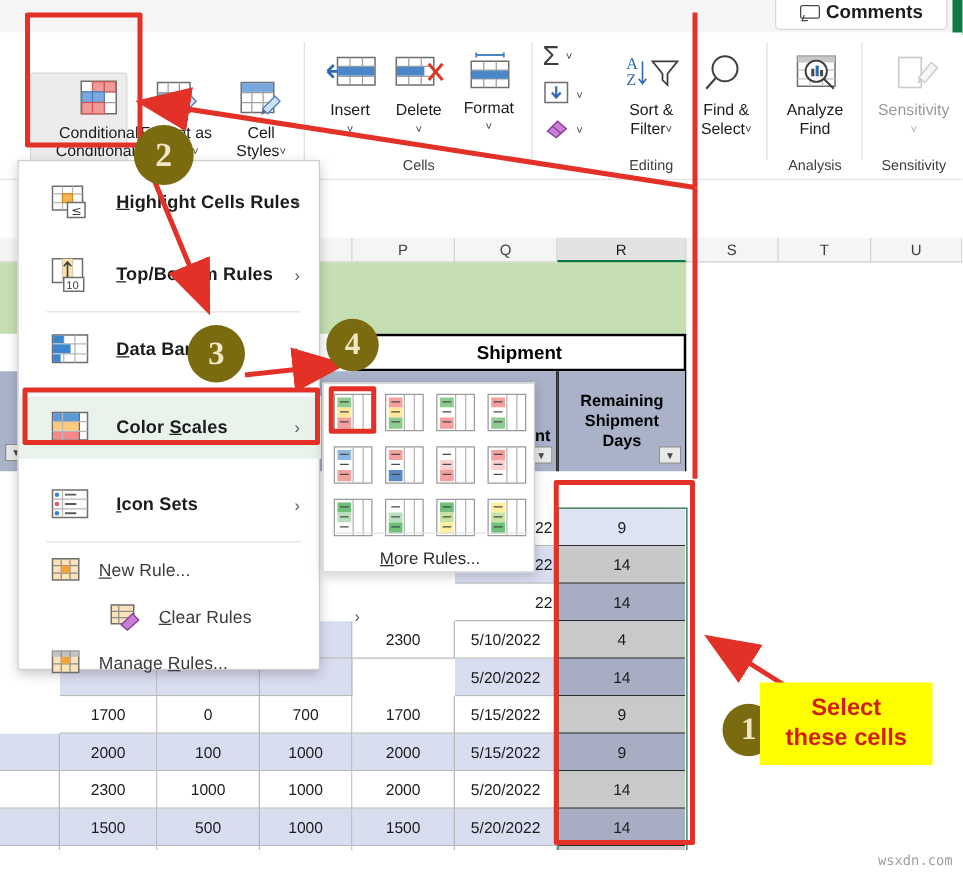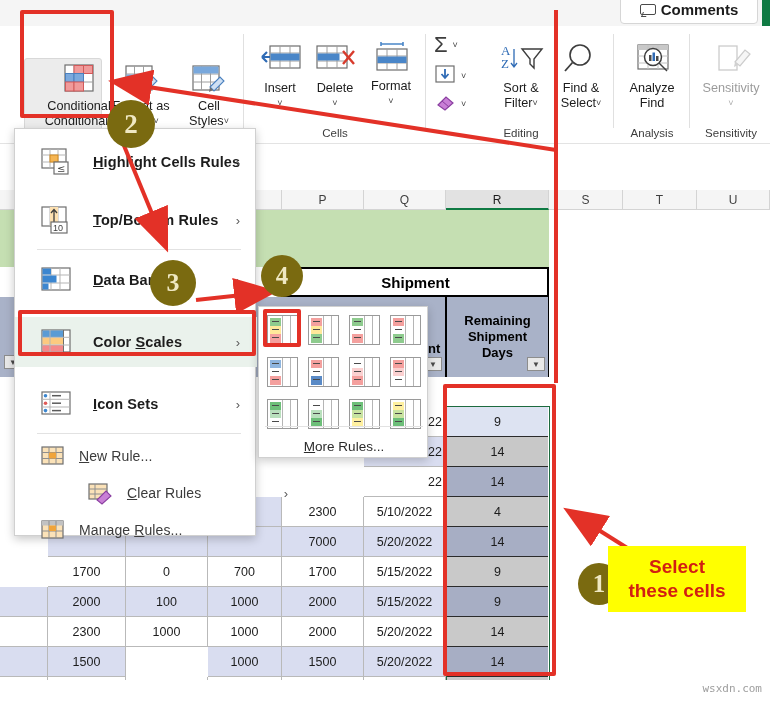--- a/index.html
+++ b/index.html
@@ -381,21 +381,20 @@
 
     <div class="cell row-alt" style="left:48px;top:287px;width:78px;height:30px;"></div>
     <div class="cell row-alt" style="left:126px;top:287px;width:82px;height:30px;"></div>
     <div class="cell row-alt" style="left:208px;top:287px;width:74px;height:30px;"></div>
     <div class="cell row-pl" style="left:282px;top:287px;width:82px;height:30px;">2300</div>
     <div class="cell row-pl" style="left:364px;top:287px;width:82px;height:30px;">5/10/2022</div>
 
     <div class="cell row-alt" style="left:48px;top:317px;width:78px;height:30px;"></div>
     <div class="cell row-alt" style="left:126px;top:317px;width:82px;height:30px;"></div>
     <div class="cell row-alt" style="left:208px;top:317px;width:74px;height:30px;"></div>
-    <div class="cell row-alt" style="left:282px;top:317px;width:82px;height:30px;">7000</div>
     <div class="cell row-alt" style="left:364px;top:317px;width:82px;height:30px;">5/20/2022</div>
 
     <div class="cell row-pl" style="left:48px;top:347px;width:78px;height:30px;">1700</div>
     <div class="cell row-pl" style="left:126px;top:347px;width:82px;height:30px;">0</div>
     <div class="cell row-pl" style="left:208px;top:347px;width:74px;height:30px;">700</div>
     <div class="cell row-pl" style="left:282px;top:347px;width:82px;height:30px;">1700</div>
     <div class="cell row-pl" style="left:364px;top:347px;width:82px;height:30px;">5/15/2022</div>
 
     <div class="cell row-alt" style="left:0;top:377px;width:48px;height:30px;"></div>
     <div class="cell row-alt" style="left:48px;top:377px;width:78px;height:30px;">2000</div>
@@ -406,20 +405,21 @@
 
     <div class="cell row-pl" style="left:0;top:407px;width:48px;height:30px;"></div>
     <div class="cell row-pl" style="left:48px;top:407px;width:78px;height:30px;">2300</div>
     <div class="cell row-pl" style="left:126px;top:407px;width:82px;height:30px;">1000</div>
     <div class="cell row-pl" style="left:208px;top:407px;width:74px;height:30px;">1000</div>
     <div class="cell row-pl" style="left:282px;top:407px;width:82px;height:30px;">2000</div>
     <div class="cell row-pl" style="left:364px;top:407px;width:82px;height:30px;">5/20/2022</div>
 
     <div class="cell row-alt" style="left:0;top:437px;width:48px;height:30px;"></div>
     <div class="cell row-alt" style="left:48px;top:437px;width:78px;height:30px;">1500</div>
+    <div class="cell row-alt" style="left:126px;top:437px;width:82px;height:30px;">500</div>
     <div class="cell row-alt" style="left:208px;top:437px;width:74px;height:30px;">1000</div>
     <div class="cell row-alt" style="left:282px;top:437px;width:82px;height:30px;">1500</div>
     <div class="cell row-alt" style="left:364px;top:437px;width:82px;height:30px;">5/20/2022</div>
 
     <div class="cell row-pl" style="left:0;top:467px;width:48px;height:30px;border-bottom:2px solid #000;"></div>
     <div class="cell row-pl" style="left:48px;top:467px;width:78px;height:30px;border-bottom:2px solid #000;">4000</div>
     <div class="cell row-pl" style="left:126px;top:467px;width:82px;height:30px;border-bottom:2px solid #000;">1000</div>
     <div class="cell row-pl" style="left:208px;top:467px;width:74px;height:30px;border-bottom:2px solid #000;">2800</div>
     <div class="cell row-pl" style="left:282px;top:467px;width:82px;height:30px;border-bottom:2px solid #000;">3800</div>
     <div class="cell row-pl" style="left:364px;top:467px;width:82px;height:30px;border-bottom:2px solid #000;">5/20/2022</div>

